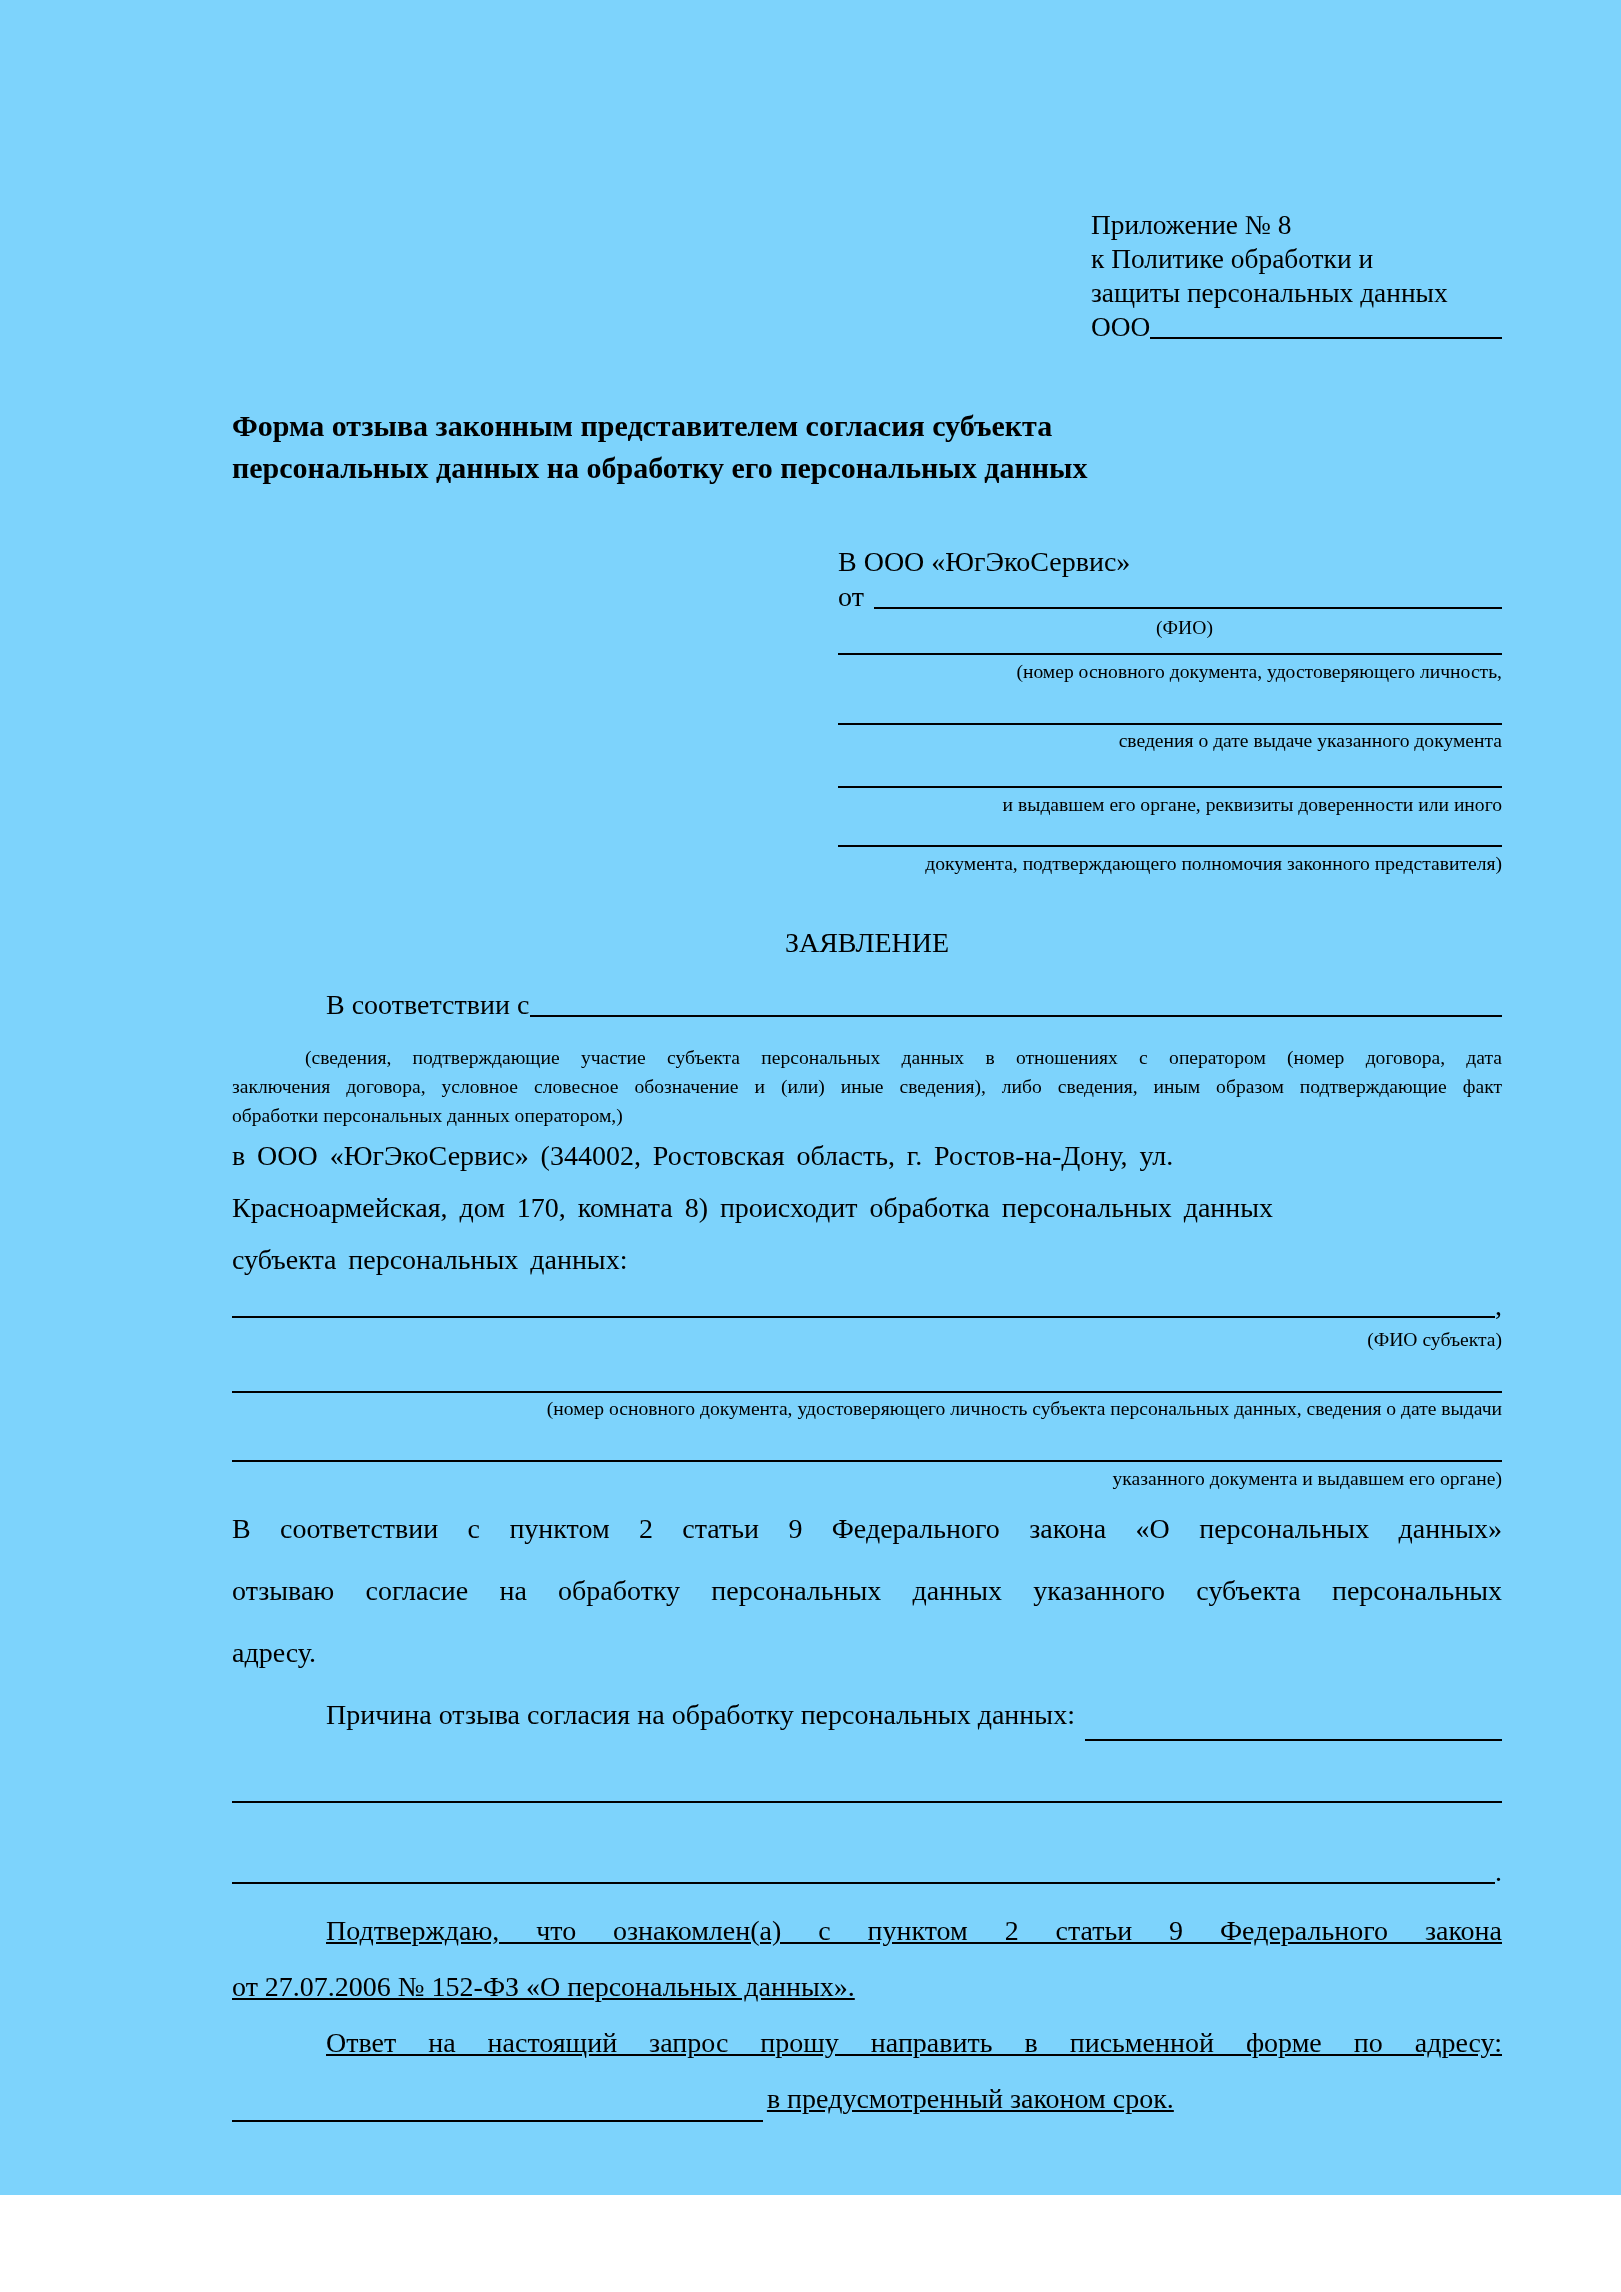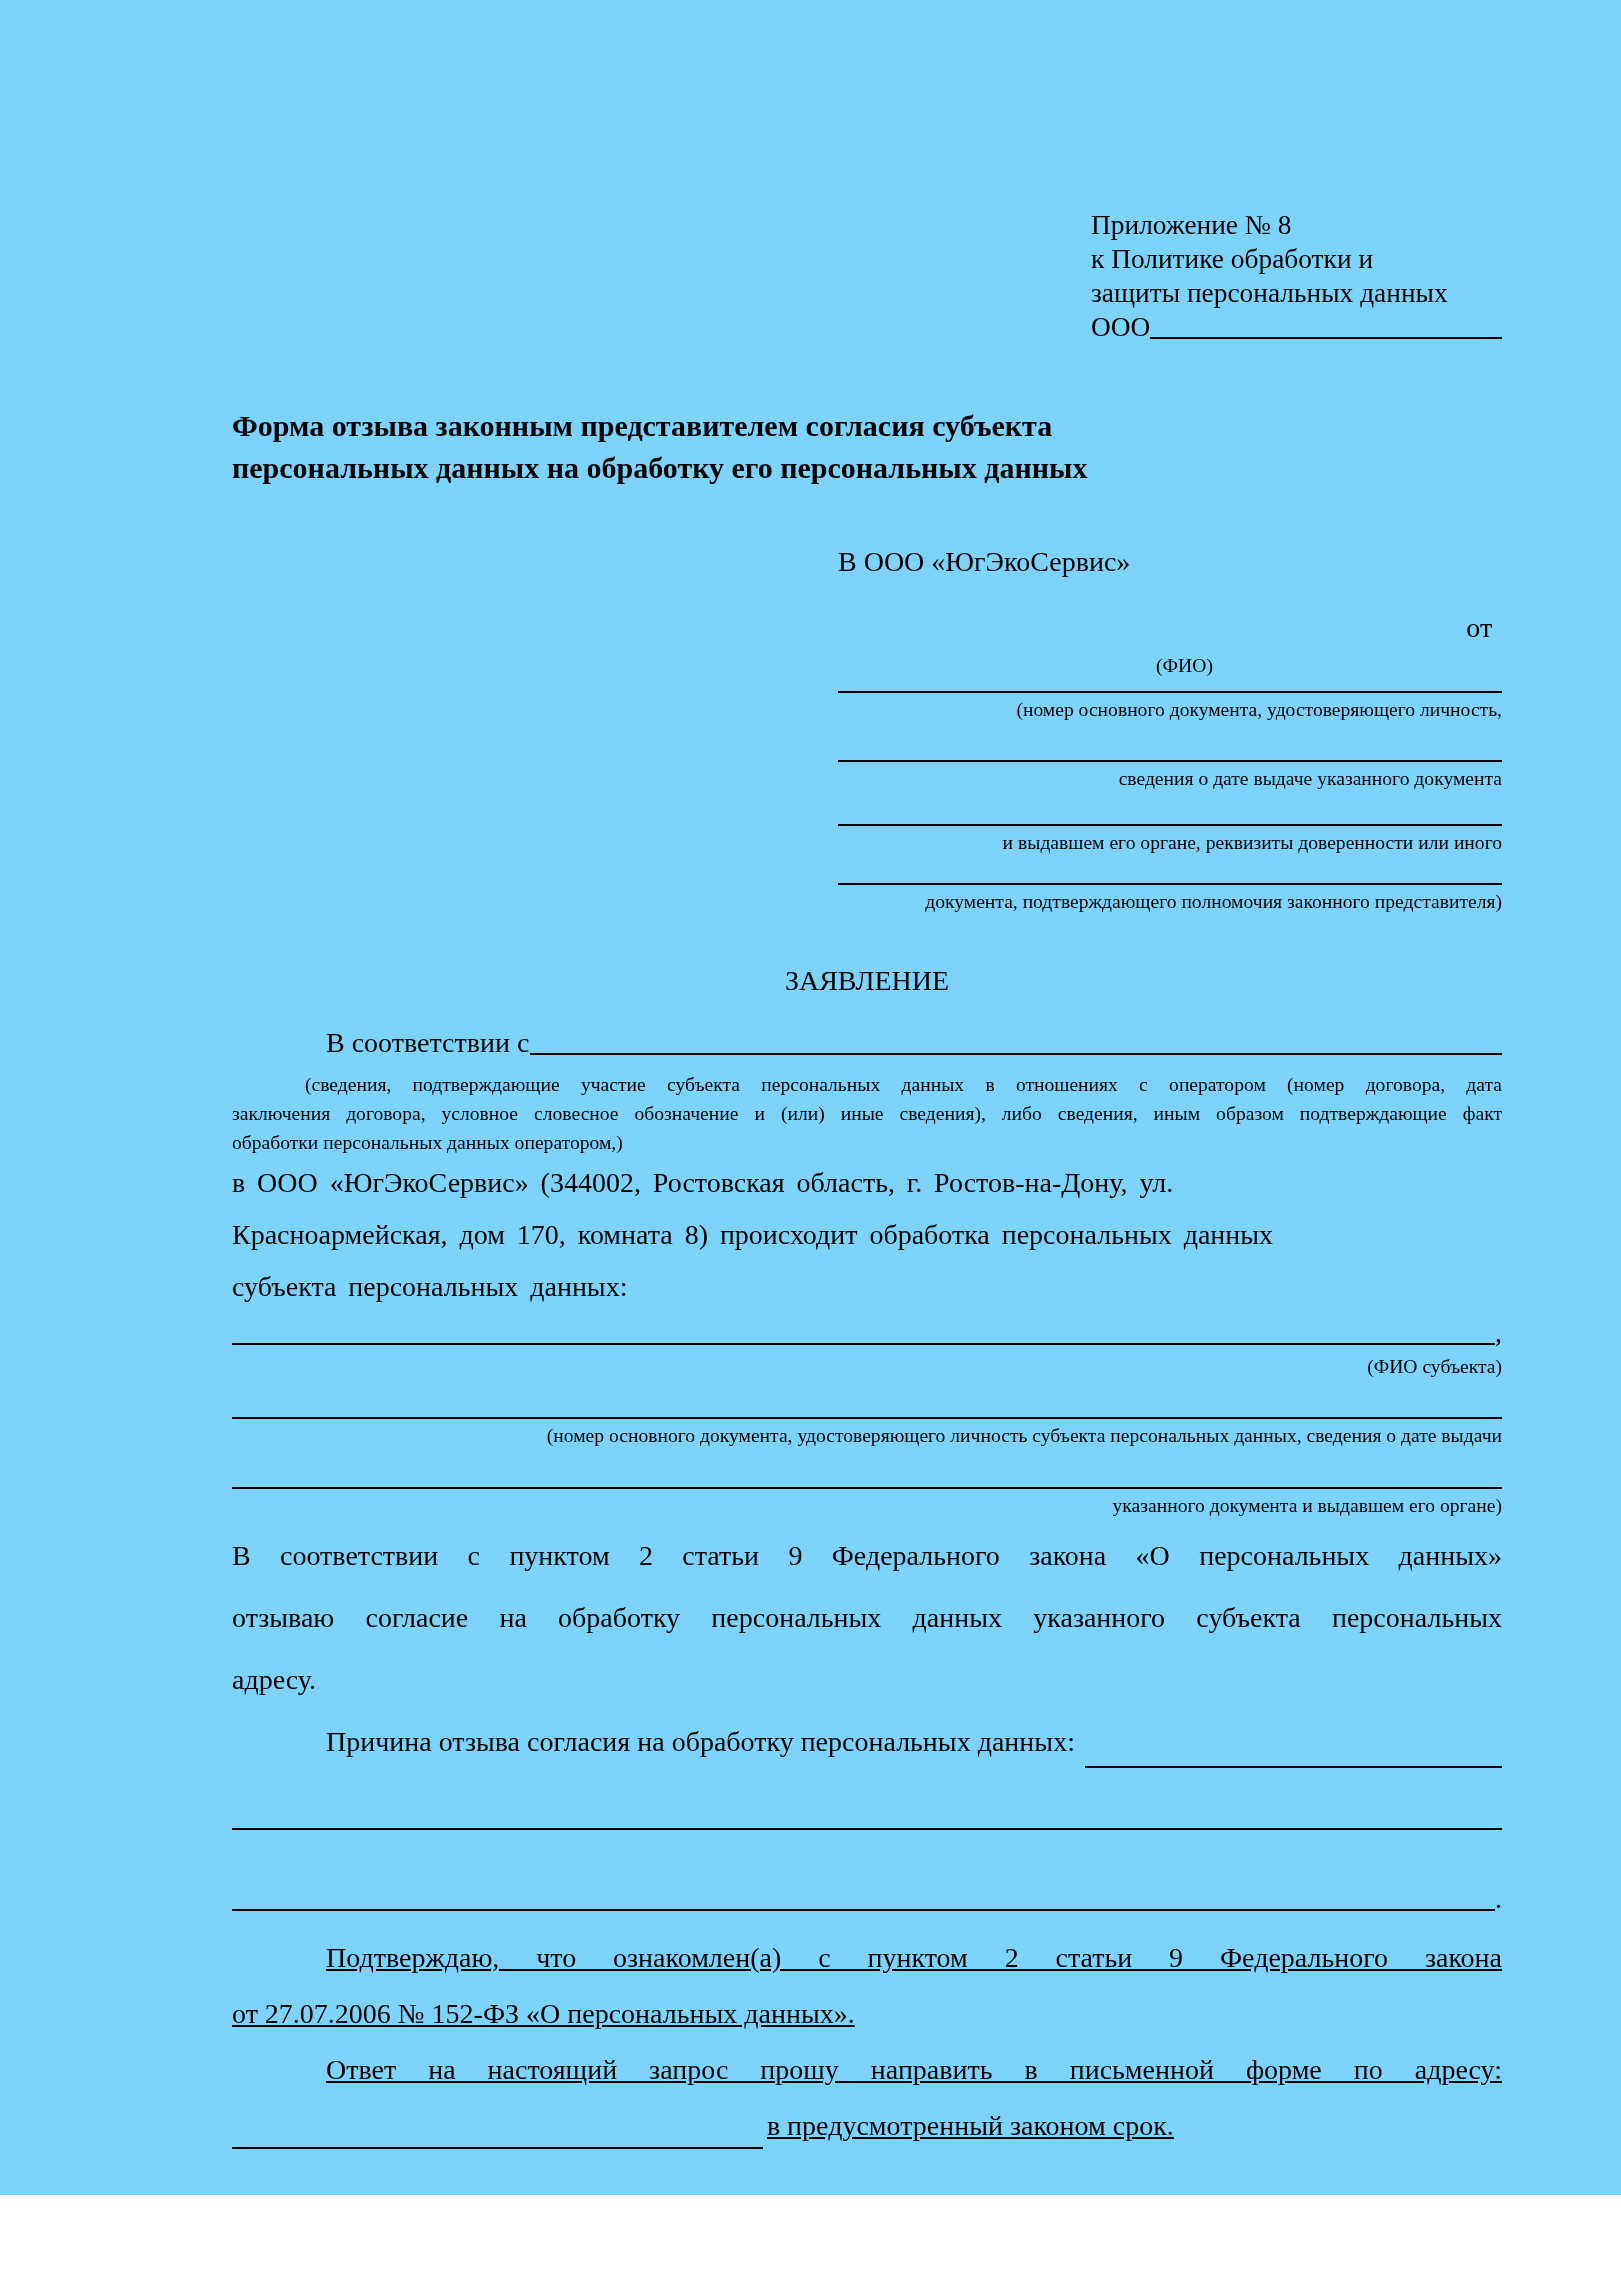--- a/index.html
+++ b/index.html
@@ -18,35 +18,35 @@
   .row{display:flex;align-items:flex-end;}
   .fill{flex:1 1 auto;border-bottom:2px solid #000;margin-bottom:4.9px;}
   .fill-fixed{border-bottom:2px solid #000;margin-bottom:4.9px;}
   .hr{border-bottom:2px solid #000;height:0;}
 
   .header-block{margin-top:208px;margin-left:859px;font-size:27.4px;line-height:34px;}
   .title{margin-top:61px;text-align:left;font-weight:700;font-size:30px;line-height:42px;}
 
   .addr{margin-left:606px;margin-top:55px;}
   .addr .org{font-size:28px;line-height:35px;}
-  .addr .from-row{margin-top:31px;flex-direction:column;}
+  .addr .from-row{}
   .addr .from-row .lbl{margin-right:9.8px;}
   .addr .fio-cap{margin-top:2px;padding-left:29px;}
   .g1{margin-top:13.7px;}
   .g2{margin-top:39px;}
   .g3{margin-top:33px;}
   .g4{margin-top:29px;}
   .gcap{margin-top:4.9px;text-align:right;}
 
   .stmt{margin-top:49px;text-align:center;font-size:28px;line-height:35px;}
 
   .acc-row{margin-top:27.4px;}
   .acc-row .lbl{padding-left:94px;margin-right:1px;}
 
-  .basis{font-size:19.6px;line-height:29px;margin-top:10px;}
+  .basis{font-size:19.6px;line-height:29px;margin-top:21px;}
   .jst{text-align:justify;text-align-last:justify;}
   .basis .ind{padding-left:73px;}
 
   .op{font-size:28px;line-height:52px;word-spacing:4.9px;}
 
   .subj-row{margin-top:2px;}
   .sub2{margin-top:25.5px;}
   .sub3{margin-top:29px;}
 
   .wd{font-size:28px;line-height:62px;margin-top:7.8px;}

